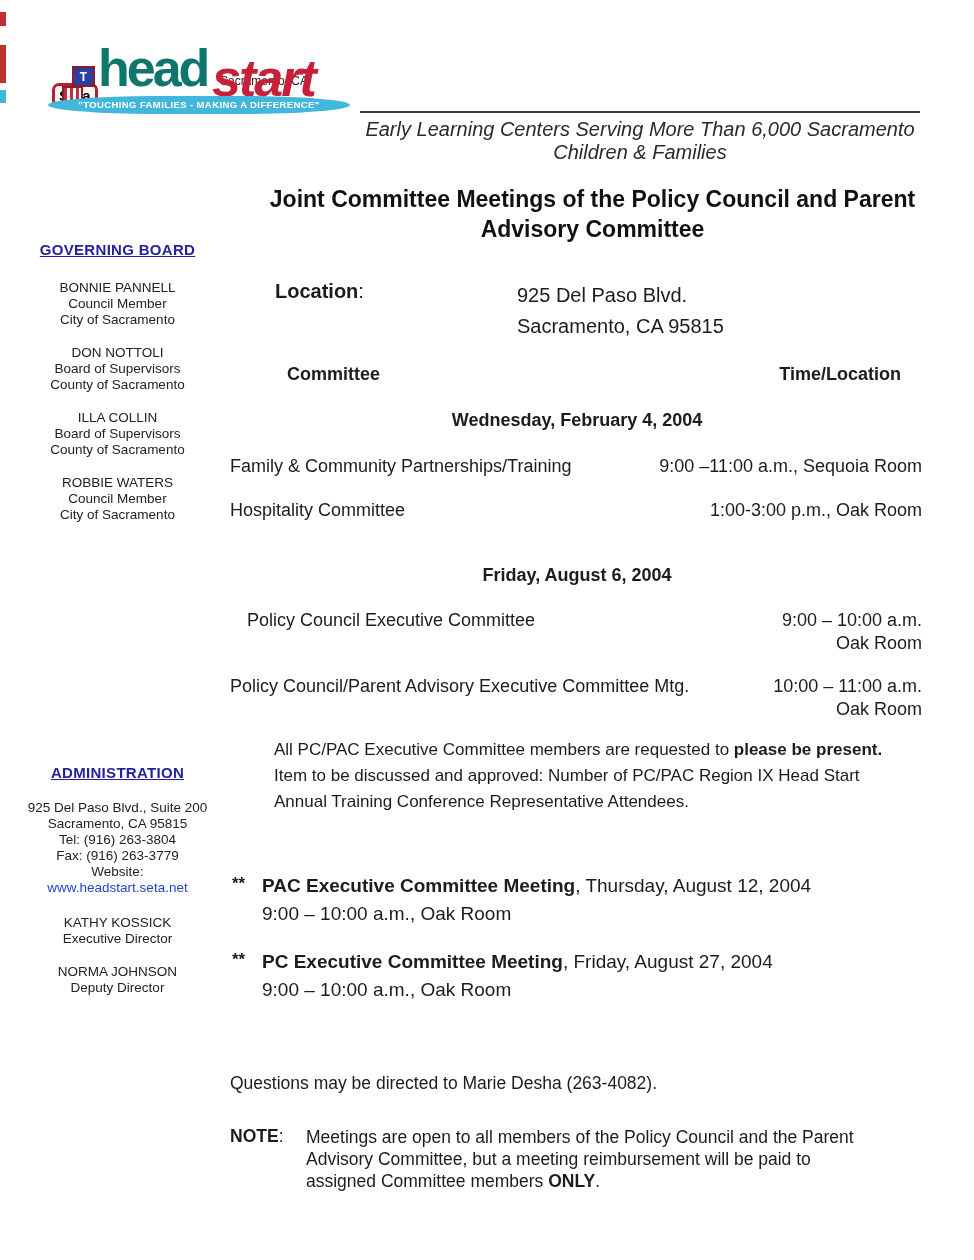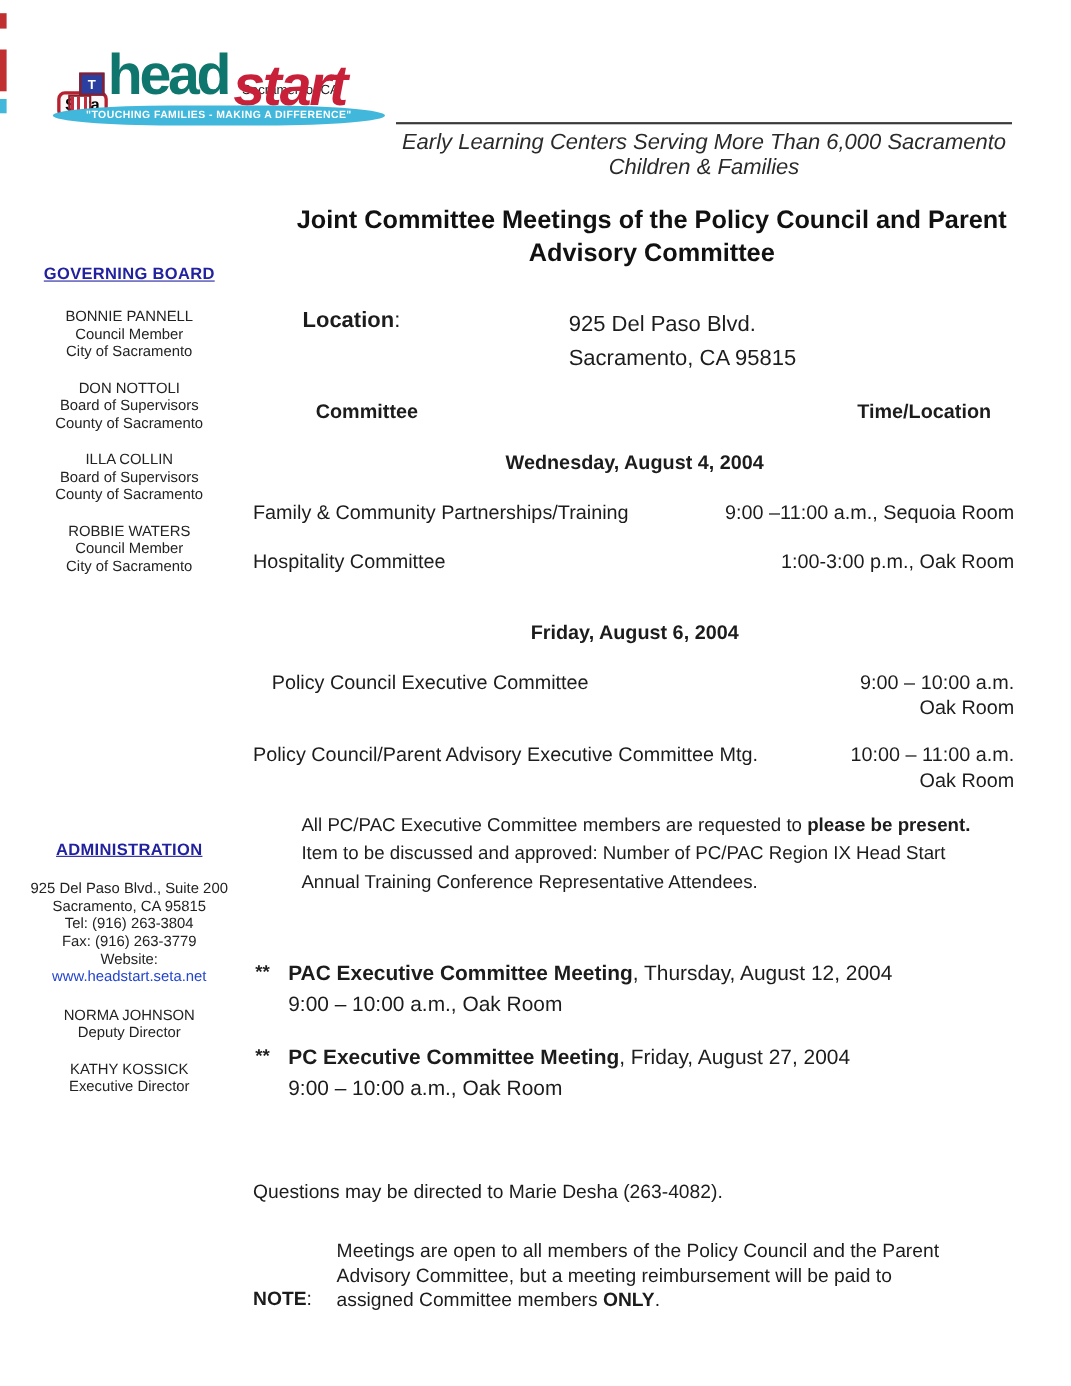--- a/index.html
+++ b/index.html
@@ -56,21 +56,21 @@
   .notice { position:absolute; left:230px; top:737px; width:715px; font-size:17px; line-height:26px;margin-left:44px; }
   .notice b { font-weight:bold; }
 
   .special { position:absolute; left:230px; width:700px; font-size:19px; line-height:28px; }
   .sp1 { top:872px; } .sp2 { top:948px; }
   .special .marker { position:absolute; left:2px; top:-2px; font-size:17px; font-weight:bold; }
   .special .sp-body { margin-left:32px; }
   .special b { font-weight:bold; }
 
   .questions { position:absolute; left:230px; top:1073px; font-size:17.5px; }
-  .note-label { position:absolute; left:230px; top:1126px; font-size:17.5px;margin-top:44px; }
+  .note-label { position:absolute; left:230px; top:1126px; font-size:17.5px; }
   .note-label b { font-weight:bold; }
   .note-body { position:absolute; left:306px; top:1126px; width:630px; font-size:17.5px; line-height:22px; }
   .note-body b { font-weight:bold; }
 </style>
 </head>
 <body>
 
 <div class="page">
 
   <div class="artifact r1"></div>
@@ -129,41 +129,41 @@
   <div class="side-block address">
     <div>925 Del Paso Blvd., Suite 200</div>
     <div>Sacramento, CA 95815</div>
     <div>Tel: (916) 263-3804</div>
     <div>Fax: (916) 263-3779</div>
     <div>Website:</div>
     <div class="weblink">www.headstart.seta.net</div>
   </div>
   <div class="side-block staff">
     <div class="staff-item">
+      <div>KATHY KOSSICK</div>
+      <div>Executive Director</div>
+    </div>
+    <div class="staff-item">
       <div>NORMA JOHNSON</div>
       <div>Deputy Director</div>
-    </div>
-    <div class="staff-item">
-      <div>KATHY KOSSICK</div>
-      <div>Executive Director</div>
     </div>
   </div>
 
   <div class="loc-label">
     <b>Location</b><span>:</span>
   </div>
   <div class="loc-value">
     <div>925 Del Paso Blvd.</div>
     <div>Sacramento, CA 95815</div>
   </div>
 
   <div class="col-head committee">Committee</div>
   <div class="col-head timeloc">Time/Location</div>
 
-  <div class="day-head wed">Wednesday, August 4, 2004</div>
+  <div class="day-head wed">Wednesday, February 4, 2004</div>
   <div class="sched-row row1">
     <div class="c-cell">Family &amp; Community Partnerships/Training</div>
     <div class="t-cell">9:00 –11:00 a.m., Sequoia Room</div>
   </div>
   <div class="sched-row row2">
     <div class="c-cell">Hospitality Committee</div>
     <div class="t-cell">1:00-3:00 p.m., Oak Room</div>
   </div>
 
   <div class="day-head fri">Friday, August 6, 2004</div>

